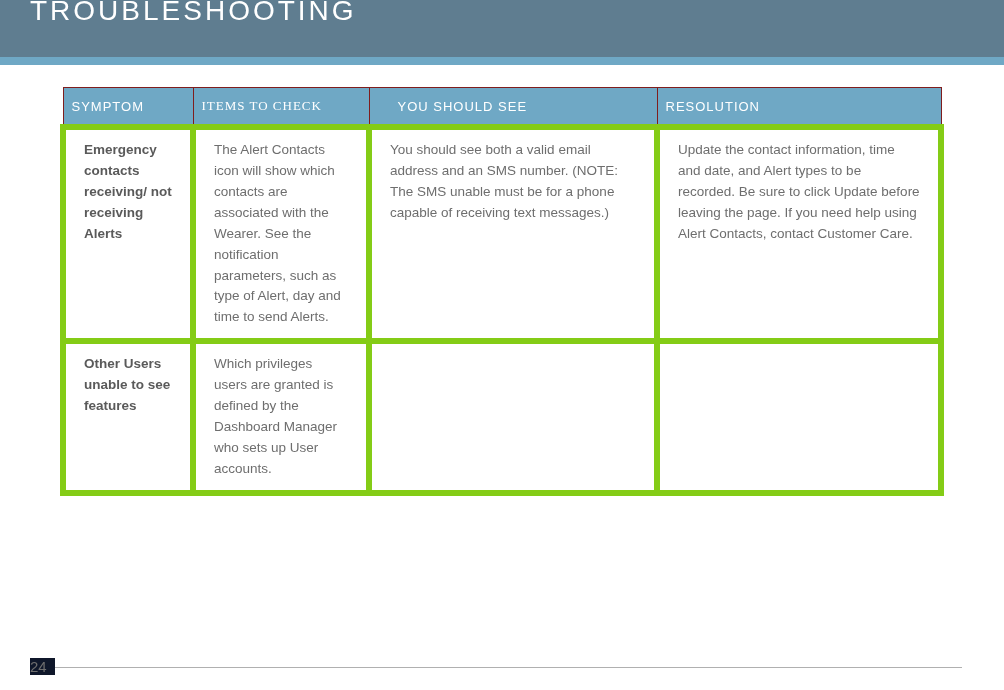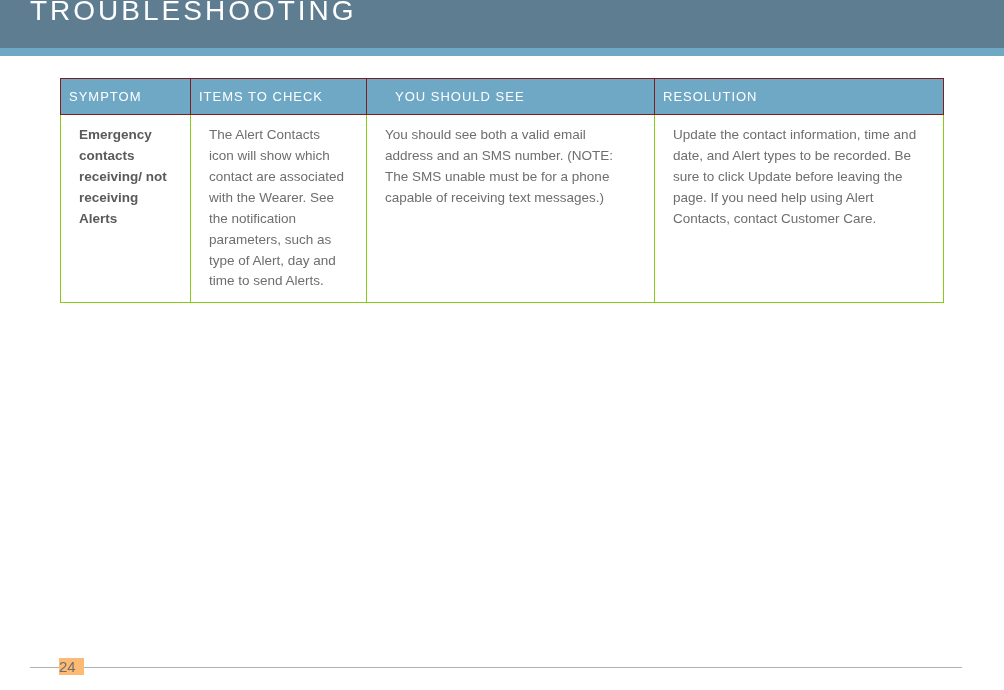--- a/index.html
+++ b/index.html
@@ -9,21 +9,21 @@
     }
     body {
       font-family: Arial, Helvetica, sans-serif;
       width: 1004px;
       height: 690px;
       background: #ffffff;
       position: relative;
     }
     .header-bar {
       background: #5f7d90;
-      height: 48px;
+      height: 57px;
       display: flex;
       align-items: flex-start;
       padding-left: 30px;
     }
     .header-title {
       color: #ffffff;
       font-size: 28px;
       font-weight: 300;
       letter-spacing: 3px;
       margin-top: -5px;
@@ -43,60 +43,60 @@
       background: #6fa8c5;
       color: #ffffff;
       font-weight: 400;
       font-size: 13px;
       letter-spacing: 1px;
       text-align: left;
       padding: 10px 8px;
       border: 1px solid #7f1d1d;
     }
     tbody td {
-      border: 1px solid #84cc16;
+      border: 6px solid #84cc16;
       padding: 10px 18px;
       vertical-align: top;
       font-size: 13.5px;
       line-height: 1.55;
       color: #6e6e6e;
     }
     .symptom-col {
       width: 130px;
     }
     .symptom-cell {
       font-weight: bold;
       color: #5a5a5a;
     }
     .check-col {
       width: 176px;
+      font-family: Liberation Serif, serif;
     }
     .see-col {
       width: 288px;
       padding-left: 28px;
     }
     .footer {
       position: absolute;
       bottom: 22px;
       left: 30px;
       right: 42px;
     }
     .footer-line {
       border-top: 1px solid #b0b0b0;
       position: relative;
     }
     .page-number {
       position: absolute;
       left: 0;
       top: -10px;
-      background: #fdba74;
+      background: #0f172a;
       padding-right: 8px;
       color: #6e6e6e;
       font-size: 15px;
-      margin-left: 29px;
     }
   </style>
 </head>
 <body>
 
 <div class="header-bar">
   <div class="header-title">TROUBLESHOOTING</div>
 </div>
 <div class="accent-bar"></div>
 
@@ -106,23 +106,29 @@
       <tr>
         <th class="symptom-col">SYMPTOM</th>
         <th class="check-col">ITEMS TO CHECK</th>
         <th class="see-col">YOU SHOULD SEE</th>
         <th>RESOLUTION</th>
       </tr>
     </thead>
     <tbody>
       <tr>
         <td class="symptom-cell">Emergency contacts receiving/ not receiving Alerts</td>
-        <td>The Alert Contacts icon will show which contact are associated with the Wearer. See the notification parameters, such as type of Alert, day and time to send Alerts.</td>
+        <td>The Alert Contacts icon will show which contacts are associated with the Wearer. See the notification parameters, such as type of Alert, day and time to send Alerts.</td>
         <td>You should see both a valid email address and an SMS number. (NOTE: The SMS unable must be for a phone capable of receiving text messages.)</td>
         <td>Update the contact information, time and date, and Alert types to be recorded. Be sure to click Update before leaving the page. If you need help using Alert Contacts, contact Customer Care.</td>
+      </tr>
+      <tr>
+        <td class="symptom-cell">Other Users unable to see features</td>
+        <td>Which privileges users are granted is defined by the Dashboard Manager who sets up User accounts.</td>
+        <td></td>
+        <td></td>
       </tr>
     </tbody>
   </table>
 </div>
 
 <div class="footer">
   <div class="footer-line">
     <span class="page-number">24</span>
   </div>
 </div>

